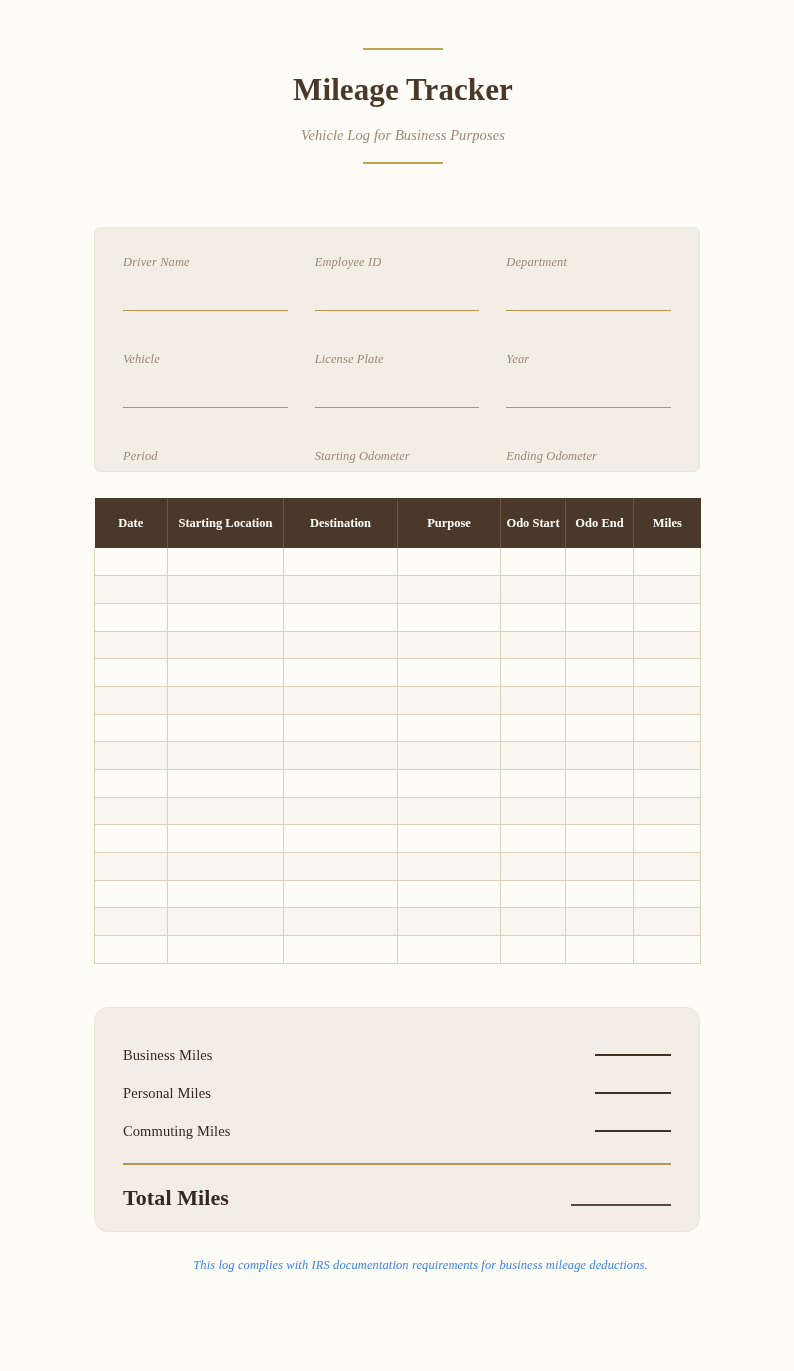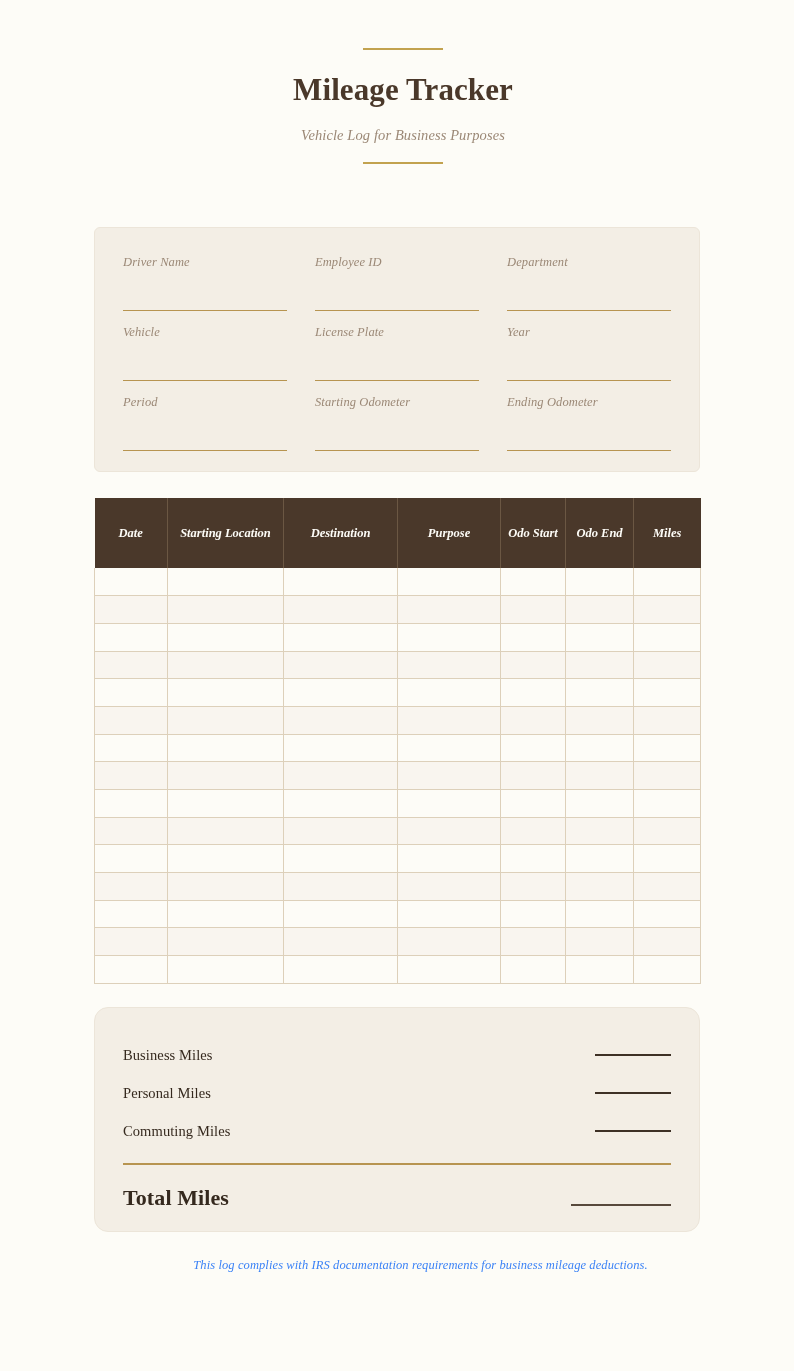--- a/index.html
+++ b/index.html
@@ -68,20 +68,21 @@
     border: 1px solid #ece5d9;
     border-radius: 6px;
     padding: 27px 28px 0 28px;
   }
 
   .info-grid {
     display: grid;
     grid-template-columns: repeat(3, 1fr);
     column-gap: 28px;
     row-gap: 0;
+    gap: 27px;
   }
 
   .field {
     height: 70px;
     position: relative;
   }
 
   .field-label {
     font-size: 12.5px;
     font-style: italic;
@@ -113,23 +114,22 @@
   .log-table col.c-dest  { width: 114px; }
   .log-table col.c-purp  { width: 103px; }
   .log-table col.c-odos  { width: 65px; }
   .log-table col.c-odoe  { width: 68px; }
   .log-table col.c-miles { width: 67px; }
 
   .log-table thead th {
     background: #4a382a;
     color: #fdfcf7;
     font-size: 12.5px;
-    font-style: italic;
     font-weight: bold;
-    height: 70px;
+    height: 50px;
     vertical-align: middle;
     text-align: center;
     border-right: 1px solid #6b5743;
     line-height: 1.32;
     padding: 0 4px;
   }
 
   .log-table thead th:last-child { border-right: none; }
 
   .log-table tbody td {

